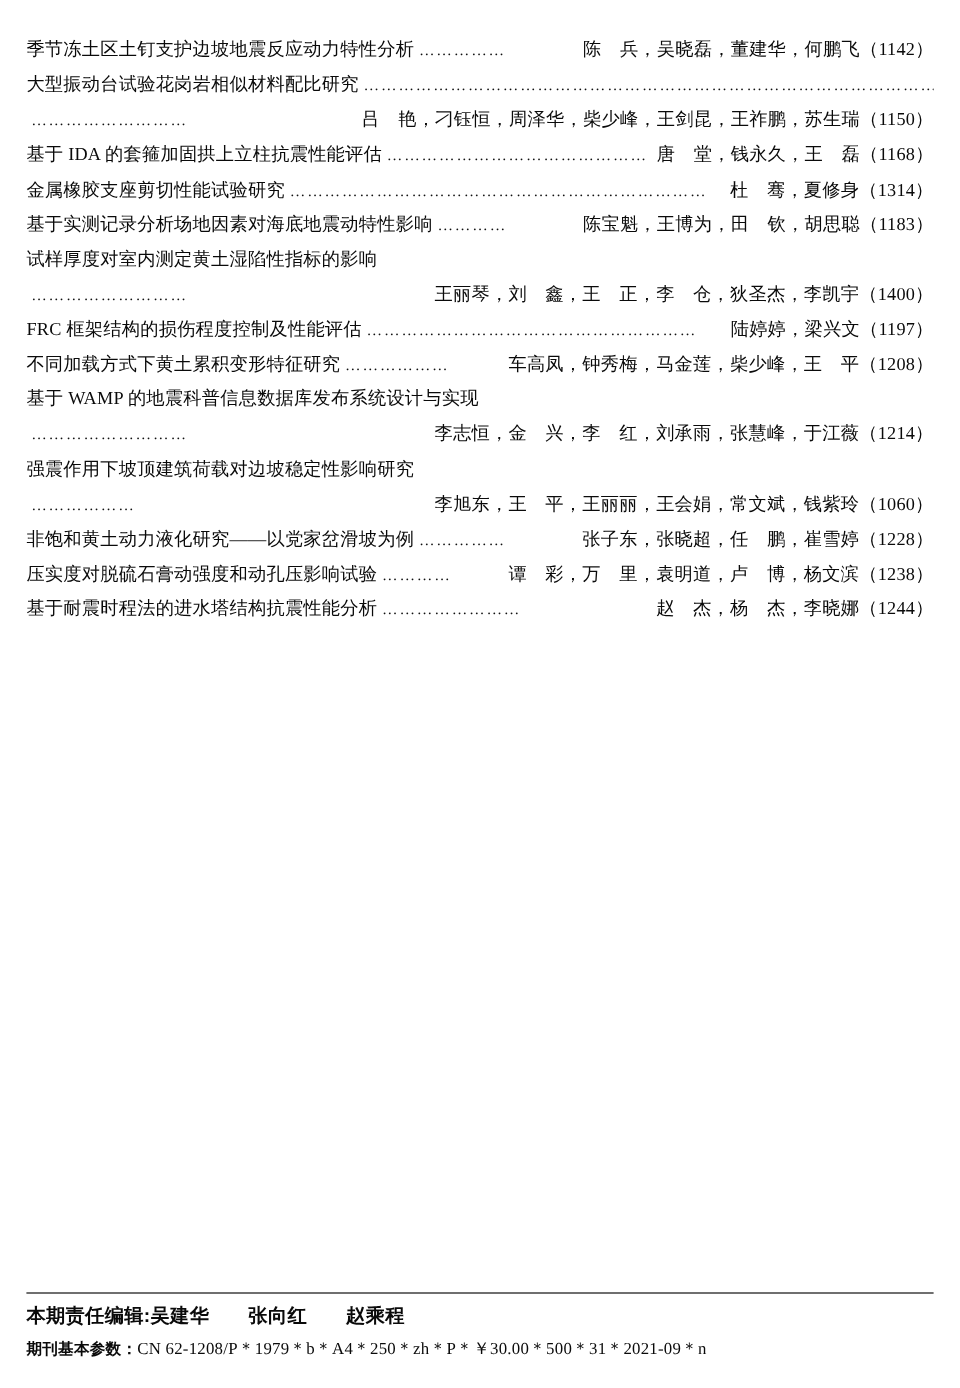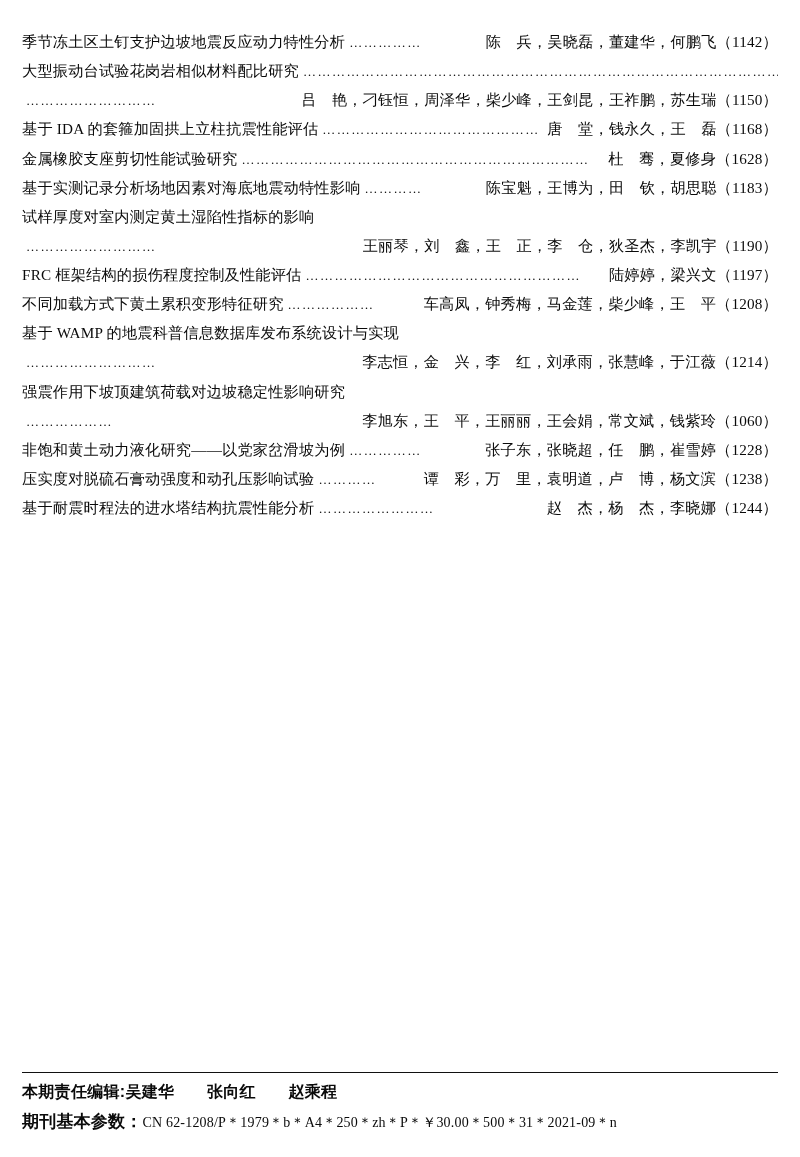--- a/index.html
+++ b/index.html
@@ -82,21 +82,21 @@
     letter-spacing: 0.3px;
     margin-bottom: 7px;
   }
   .footer .params {
     font-size: 14px;
     letter-spacing: 0.2px;
   }
   .footer .params .lbl {
     font-family: "Liberation Sans", sans-serif;
     font-weight: bold;
-    font-size: 17px;
+    font-size: 13px;
   }
 </style>
 </head>
 <body>
 
 <div class="page">
 
   <div class="toc">
 
     <div class="entry">
@@ -129,21 +129,21 @@
         <span class="title">基于 IDA 的套箍加固拱上立柱抗震性能评估</span>
         <span class="leader">………………………………………</span>
         <span class="authors">唐　堂，钱永久，王　磊（1168）</span>
       </div>
     </div>
 
     <div class="entry">
       <div class="line">
         <span class="title">金属橡胶支座剪切性能试验研究</span>
         <span class="leader">………………………………………………………………</span>
-        <span class="authors">杜　骞，夏修身（1628）</span>
+        <span class="authors">杜　骞，夏修身（1314）</span>
       </div>
     </div>
 
     <div class="entry">
       <div class="line">
         <span class="title">基于实测记录分析场地因素对海底地震动特性影响</span>
         <span class="leader">…………</span>
         <span class="authors">陈宝魁，王博为，田　钦，胡思聪（1183）</span>
       </div>
     </div>
@@ -153,21 +153,21 @@
         <span class="title">试样厚度对室内测定黄土湿陷性指标的影响</span>
         <span class="leader"></span>
         <span class="authors"></span>
       </div>
     </div>
 
     <div class="entry cont">
       <div class="line">
         <span class="title"></span>
         <span class="leader">………………………</span>
-        <span class="authors">王丽琴，刘　鑫，王　正，李　仓，狄圣杰，李凯宇（1190）</span>
+        <span class="authors">王丽琴，刘　鑫，王　正，李　仓，狄圣杰，李凯宇（1400）</span>
       </div>
     </div>
 
     <div class="entry">
       <div class="line">
         <span class="title">FRC 框架结构的损伤程度控制及性能评估</span>
         <span class="leader">…………………………………………………</span>
         <span class="authors">陆婷婷，梁兴文（1197）</span>
       </div>
     </div>

